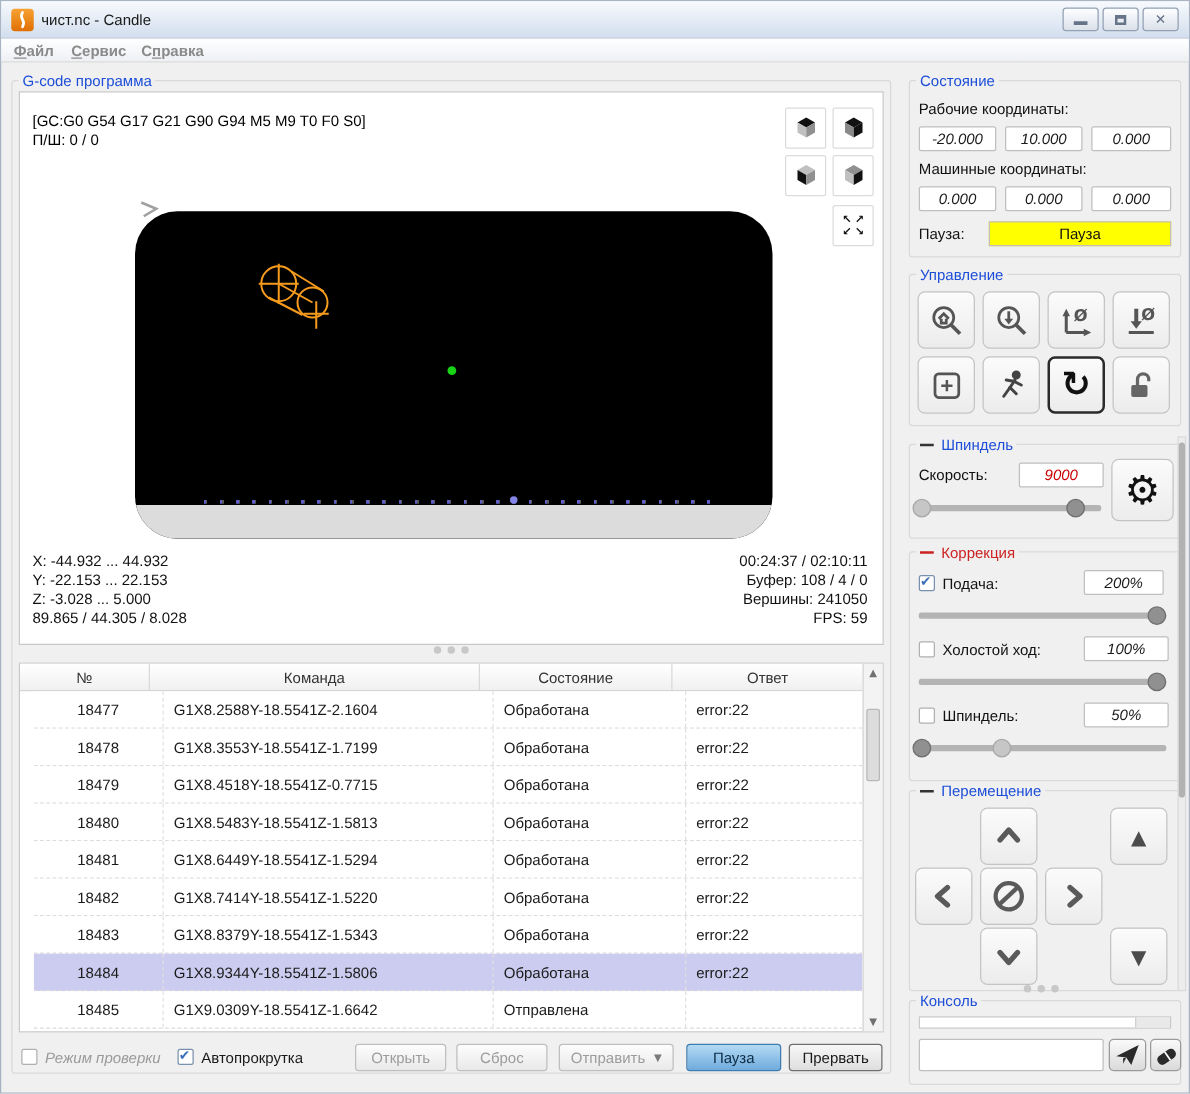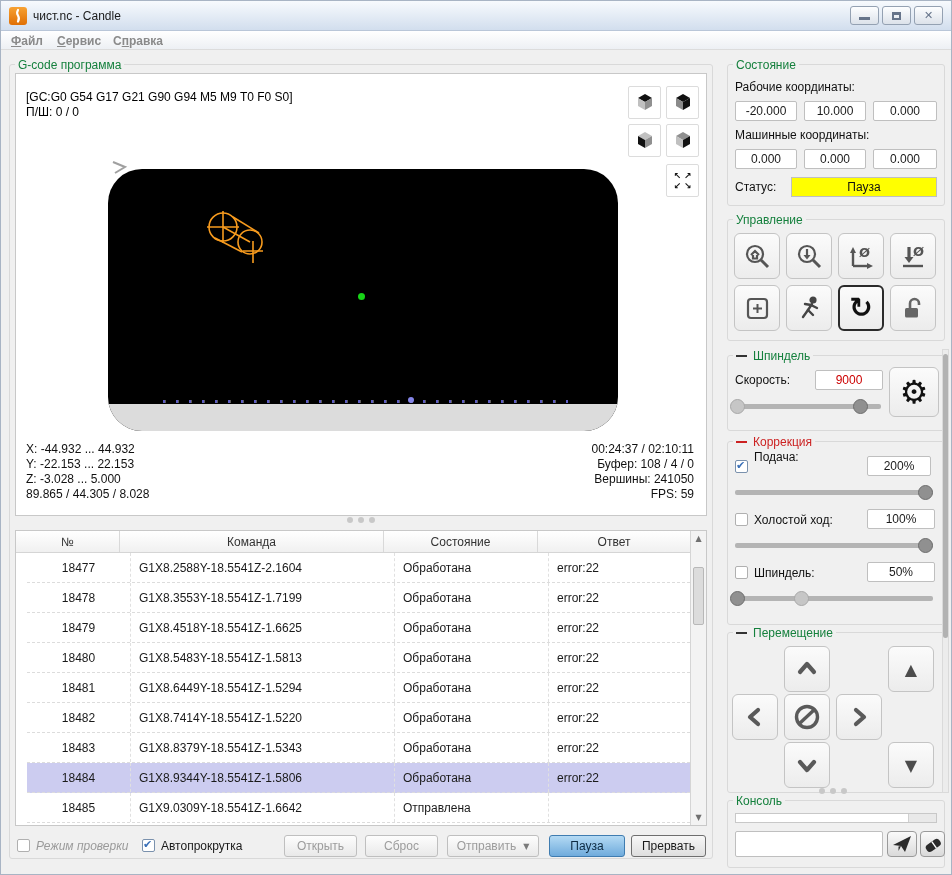--- a/index.html
+++ b/index.html
@@ -22,21 +22,21 @@
   .winbtn .x { font-size:11px; font-weight:bold; }
 
   
   .menubar { position:absolute; left:0; top:30px; width:100%; height:19px;
     background:linear-gradient(#ffffff,#edf0f4); border-bottom:1px solid #dcdcdc;font-weight:bold; }
   .menu-item { position:absolute; top:2px; color:#8a8a8a; padding:1px 4px; }
   .menu-item u { text-decoration:underline; }
 
   
   .grp { position:absolute; border:1px solid #d9d9d9; border-radius:3px; }
-  .grp-label { position:absolute; background:#f0f0f0; padding:0 3px; color:#15803d; white-space:nowrap; }
+  .grp-label { position:absolute; background:#f0f0f0; padding:0 3px; color:#1d4ed8; white-space:nowrap; }
   .grp-label.red { color:#cc2222; }
   .collapse { display:inline-block; width:11px; height:0; border-top:2px solid #333; margin-right:6px; vertical-align:3px; }
   .grp-label.red .collapse { border-top-color:#cc2222; }
 
   
   .viz { position:absolute; left:14px; top:72px; width:692px; height:443px; background:#fff; border:1px solid #c8c8c8; }
   .viz-text { position:absolute; color:#000000; white-space:pre; }
   .viewbtn { position:absolute; width:33px; height:33px; background:#fff; border:1px solid #dcdcdc; border-radius:2px;
     display:flex; align-items:center; justify-content:center; }
   .fit-grid { width:20px; height:20px; display:grid; grid-template-columns:10px 10px; font-size:9px; font-weight:bold; color:#111; line-height:10px; text-align:center; font-family:"DejaVu Sans",sans-serif;}
@@ -79,21 +79,21 @@
   .btn { position:absolute; height:22px; border:1px solid #bfbfbf; border-radius:3px;
     background:linear-gradient(#fdfdfd,#e9e9e9); display:flex; align-items:center; justify-content:center; color:#1a1a1a; }
   .btn.dis { color:#9c9c9c; }
   .btn.blue { background:linear-gradient(#b4daf4,#6fabdc); border-color:#3f7cb0; color:#0d2a42; }
   .btn.strong { border-color:#6e6e6e; background:linear-gradient(#f7f7f7,#dedede); }
   .drop { margin-left:7px; font-size:8px; color:#7a7a7a; font-family:"DejaVu Sans",sans-serif; }
 
   
   .fld-label { position:absolute; color:#111; white-space:nowrap; }
   .valbox { position:absolute; height:20px; background:#fff; border:1px solid #bfbfbf; border-radius:2px;
-    display:flex; align-items:center; justify-content:center; }
+    display:flex; align-items:center; justify-content:center;font-style:italic; }
   .valbox.red { color:#cc0000; }
   .status-box { position:absolute; background:#ffff00; border:1px solid #bfbfbf;
     display:flex; align-items:center; justify-content:center; color:#111; }
   .cbtn { position:absolute; width:46px; height:46px; border:1px solid #c4c4c4; border-radius:6px;
     background:linear-gradient(#fbfbfb,#ececec); display:flex; align-items:center; justify-content:center; }
   .cbtn.focused { border:2px solid #2b2b2b; }
   .slider-track { position:absolute; height:5px; background:#b4b4b4; border-radius:2px; }
   .knob { position:absolute; width:15px; height:15px; border-radius:50%; background:#909090; border:1px solid #6e6e6e; }
   .knob.light { background:#c6c6c6; border-color:#a8a8a8; }
   .glyph { font-family:"DejaVu Sans",sans-serif; color:#333; }
@@ -240,21 +240,21 @@
           <div class="tcell col-resp">error:22</div>
         </div>
         <div class="trow">
           <div class="tcell col-n">18478</div>
           <div class="tcell col-cmd">G1X8.3553Y-18.5541Z-1.7199</div>
           <div class="tcell col-state">Обработана</div>
           <div class="tcell col-resp">error:22</div>
         </div>
         <div class="trow">
           <div class="tcell col-n">18479</div>
-          <div class="tcell col-cmd">G1X8.4518Y-18.5541Z-1.6625</div>
+          <div class="tcell col-cmd">G1X8.4518Y-18.5541Z-0.7715</div>
           <div class="tcell col-state">Обработана</div>
           <div class="tcell col-resp">error:22</div>
         </div>
         <div class="trow">
           <div class="tcell col-n">18480</div>
           <div class="tcell col-cmd">G1X8.5483Y-18.5541Z-1.5813</div>
           <div class="tcell col-state">Обработана</div>
           <div class="tcell col-resp">error:22</div>
         </div>
         <div class="trow">
@@ -320,21 +320,21 @@
   <div class="grp" style="left:726px;top:63px;width:218px;height:142px"></div>
   <span class="grp-label" style="left:732px;top:57px">Состояние</span>
   <span class="fld-label" style="left:734px;top:79px">Рабочие координаты:</span>
   <div class="valbox" style="left:734px;top:100px;width:62px">-20.000</div>
   <div class="valbox" style="left:803px;top:100px;width:62px">10.000</div>
   <div class="valbox" style="left:872px;top:100px;width:64px">0.000</div>
   <span class="fld-label" style="left:734px;top:127px">Машинные координаты:</span>
   <div class="valbox" style="left:734px;top:148px;width:62px">0.000</div>
   <div class="valbox" style="left:803px;top:148px;width:62px">0.000</div>
   <div class="valbox" style="left:872px;top:148px;width:64px">0.000</div>
-  <span class="fld-label" style="left:734px;top:179px">Статус:</span>
+  <span class="fld-label" style="left:734px;top:179px">Пауза:</span>
   <div class="status-box" style="left:790px;top:176px;width:146px;height:20px">Пауза</div>
 
   <div class="grp" style="left:726px;top:218px;width:218px;height:122px"></div>
   <span class="grp-label" style="left:732px;top:212px">Управление</span>
 
   <div class="cbtn" style="left:733px;top:232px">
     <svg width="27" height="27">
         <g stroke="#555" stroke-width="2.2" fill="none">
           <circle cx="11" cy="11" r="8"></circle>
           <line x1="17" y1="17" x2="24" y2="24" stroke-width="3"></line>
@@ -411,21 +411,21 @@
   <div class="slider-track" style="left:734px;top:403px;width:146px"></div>
   <div class="knob light" style="left:729px;top:398px"></div>
   <div class="knob" style="left:852px;top:398px"></div>
   <div class="cbtn" style="left:888px;top:366px;width:50px;height:50px">
     <span class="glyph" style="font-size:32px;color:#111">⚙</span>
   </div>
 
   <div class="grp" style="left:726px;top:440px;width:218px;height:184px"></div>
   <span class="grp-label red" style="left:732px;top:434px"><span class="collapse"></span><span>Коррекция</span></span>
   <div class="checkbox blue checked" style="left:734px;top:459px"></div>
-  <span class="fld-label" style="left:753px;top:449px">Подача:</span>
+  <span class="fld-label" style="left:753px;top:459px">Подача:</span>
   <div class="valbox" style="left:866px;top:455px;width:64px">200%</div>
   <div class="slider-track" style="left:734px;top:489px;width:198px"></div>
   <div class="knob" style="left:917px;top:484px"></div>
 
   <div class="checkbox" style="left:734px;top:512px"></div>
   <span class="fld-label" style="left:753px;top:512px">Холостой ход:</span>
   <div class="valbox" style="left:866px;top:508px;width:68px">100%</div>
   <div class="slider-track" style="left:734px;top:542px;width:198px"></div>
   <div class="knob" style="left:917px;top:537px"></div>
 

